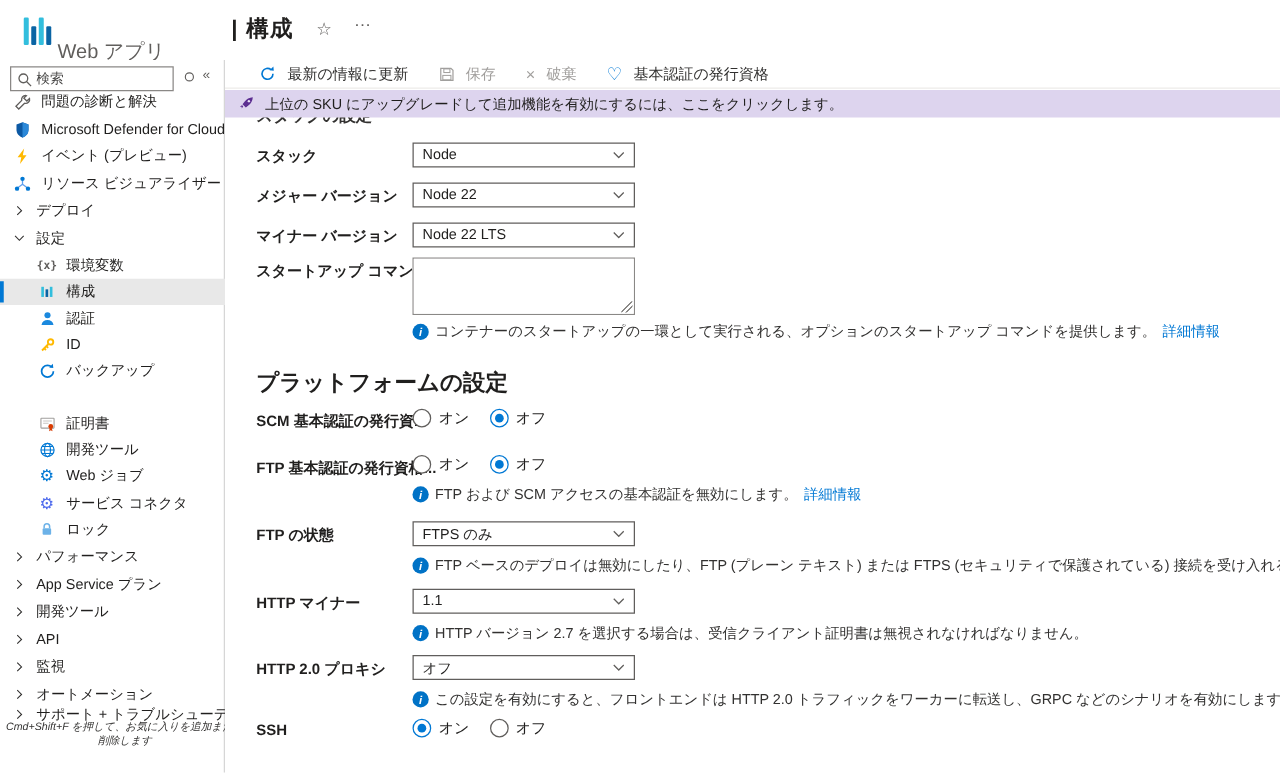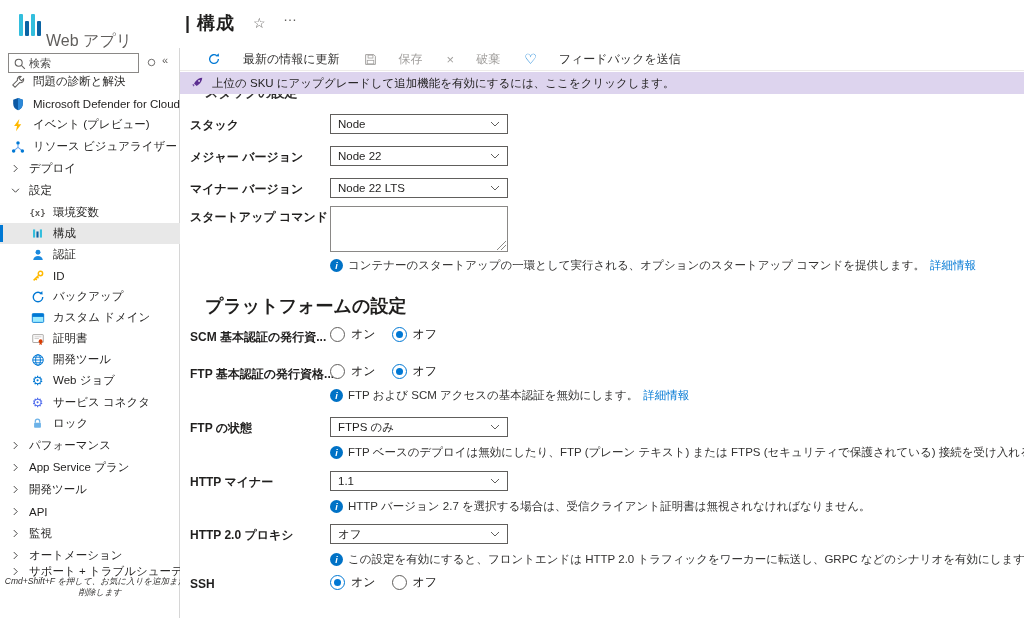--- a/index.html
+++ b/index.html
@@ -30,32 +30,32 @@
   .sitem.grp .slabel { margin-left:7px; }
   .sitem.selected { background:#e8e8e8; }
   .sitem.selected::before { content:""; position:absolute; left:0; top:2px; bottom:2px; width:3px; background:#0078d4; }
   .txticon { font-size:9px; font-weight:700; color:#605e5c; font-family:"DejaVu Sans Mono",monospace; }
   .gearglyph { font-size:13px; line-height:13px; }
   .footnote { position:absolute; left:2px; top:528px; width:196px; font-size:8.5px; font-style:italic; color:#323130; text-align:center; line-height:11px; }
 
   
   .main { position:absolute; left:180px; top:48px; width:844px; height:570px; background:#fff; }
   .toolbar { position:absolute; left:0; top:0; width:844px; height:23px; border-bottom:1px solid #edebe9; display:flex; align-items:center; padding-left:27px; gap:24px; }
-  .tbtn { display:inline-flex; align-items:center; gap:22px; font-size:12px; color:#323130; cursor:pointer; }
+  .tbtn { display:inline-flex; align-items:center; gap:9px; font-size:12px; color:#323130; cursor:pointer; }
   .tbtn.disabled { color:#a19f9d; cursor:default; }
   .tbtn .hearticon { color:#0078d4; font-size:14px; line-height:14px; }
 
   .banner { position:absolute; left:0; top:24px; width:844px; height:22px; background:#ddd4ee; display:flex; align-items:center; gap:8px; padding-left:10px; cursor:pointer; }
   .banner .btext { font-size:11.5px; color:#201f1e; white-space:nowrap; }
 
   .clipped { position:absolute; left:25px; top:46px; height:7px; overflow:hidden; }
   .clipped span { display:block; margin-top:-10px; font-size:13px; font-weight:700; color:#323130; }
 
   .frow { position:absolute; left:0; width:844px; height:22px; }
-  .rlabel { position:absolute; left:10px; top:3px; font-size:12px; font-weight:600; color:#201f1e; white-space:nowrap; }
+  .rlabel { position:absolute; left:25px; top:3px; font-size:12px; font-weight:600; color:#201f1e; white-space:nowrap; }
   .selectbox { position:absolute; left:150px; top:0; width:178px; height:20px; border:1px solid #605e5c; background:#fff; display:flex; align-items:center; justify-content:space-between; padding:0 7px; font-size:11.5px; color:#201f1e; cursor:pointer; }
   .tarea { position:absolute; left:150px; top:0; width:178px; height:46px; border:1px solid #8a8886; background:#fff; }
   .tarea textarea { width:100%; height:100%; border:none; outline:none; resize:none; font-family:inherit; font-size:11px; }
   .grip { position:absolute; right:1px; bottom:1px; width:9px; height:9px;
      background:linear-gradient(135deg, transparent 45%, #8a8886 45%, #8a8886 52%, transparent 52%, transparent 68%, #8a8886 68%, #8a8886 75%, transparent 75%); }
   .secheader { position:absolute; left:25px; font-size:18px; font-weight:700; color:#201f1e; }
 
   .radiogrp { position:absolute; left:150px; top:0; display:flex; align-items:center; gap:16px; }
   .ropt { display:inline-flex; align-items:center; gap:6px; font-size:12px; color:#201f1e; cursor:pointer; }
   .radio { width:15px; height:15px; border:1px solid #605e5c; border-radius:50%; background:#fff; position:relative; flex:0 0 15px; }
@@ -191,30 +191,20 @@
   </div>
   <div class="sitem nested" style="top:238px">
     <span class="sicon">
         <svg width="14" height="14" viewBox="0 0 16 16">
           <path d="M13.4 8A5.4 5.4 0 1 1 8 2.6a5.2 5.2 0 0 1 3.8 1.6" fill="none" stroke="#0078d4" stroke-width="1.6"></path>
           <path d="M12.9 1.2l.4 3.8-3.8-.4z" fill="#0078d4"></path>
         </svg>
       </span>
     <span class="slabel">バックアップ</span>
   </div>
-  <div class="sitem nested" style="top:259px">
-    <span class="sicon">
-        <svg width="14" height="14" viewBox="0 0 16 16">
-          <rect x="1.5" y="3" width="13" height="10" rx="1" fill="#9cebff" stroke="#0078d4"></rect>
-          <path d="M1.5 6.2h13" stroke="#0078d4"></path>
-          <rect x="1.5" y="3" width="13" height="3.2" fill="#0078d4"></rect>
-        </svg>
-      </span>
-    <span class="slabel">カスタム ドメイン</span>
-  </div>
   <div class="sitem nested" style="top:280px">
     <span class="sicon">
         <svg width="14" height="14" viewBox="0 0 16 16">
           <rect x="2" y="3" width="12" height="9" rx="0.5" fill="#fff" stroke="#a19f9d"></rect>
           <path d="M4 5.5h8M4 7.5h5" stroke="#c8c6c4"></path>
           <circle cx="11" cy="10.5" r="2.2" fill="#d83b01"></circle>
           <path d="M10 12.2 9.4 14.8l1.6-.9 1.6.9-.6-2.6z" fill="#d83b01"></path>
         </svg>
       </span>
     <span class="slabel">証明書</span>
@@ -329,21 +319,21 @@
           <rect x="4" y="9" width="8" height="4.4" fill="none" stroke="#a19f9d"></rect>
         </svg>
       <span>保存</span>
     </span>
     <span class="tbtn disabled">
       <span style="font-size:13px">×</span>
       <span>破棄</span>
     </span>
     <span class="tbtn">
       <span class="hearticon">♡</span>
-      <span>フィードバックを送信</span>
+      <span>基本認証の発行資格</span>
     </span>
   </div>
 
   <div class="banner">
     <svg width="14" height="14" viewBox="0 0 16 16">
         <path d="M14 2c-3.2.2-5.8 1.7-7.6 4.1L4.6 8.5l3 3 2.3-1.8C12.3 7.9 13.8 5.2 14 2z" fill="#5c2e91"></path>
         <circle cx="10.4" cy="5.6" r="1.1" fill="#e9e3f4"></circle>
         <path d="M4.2 9.3 2 10.4l1.7.3.3 1.7 1.2-2.2z" fill="#5c2e91"></path>
       </svg>
     <span class="btext">上位の SKU にアップグレードして追加機能を有効にするには、ここをクリックします。</span>

